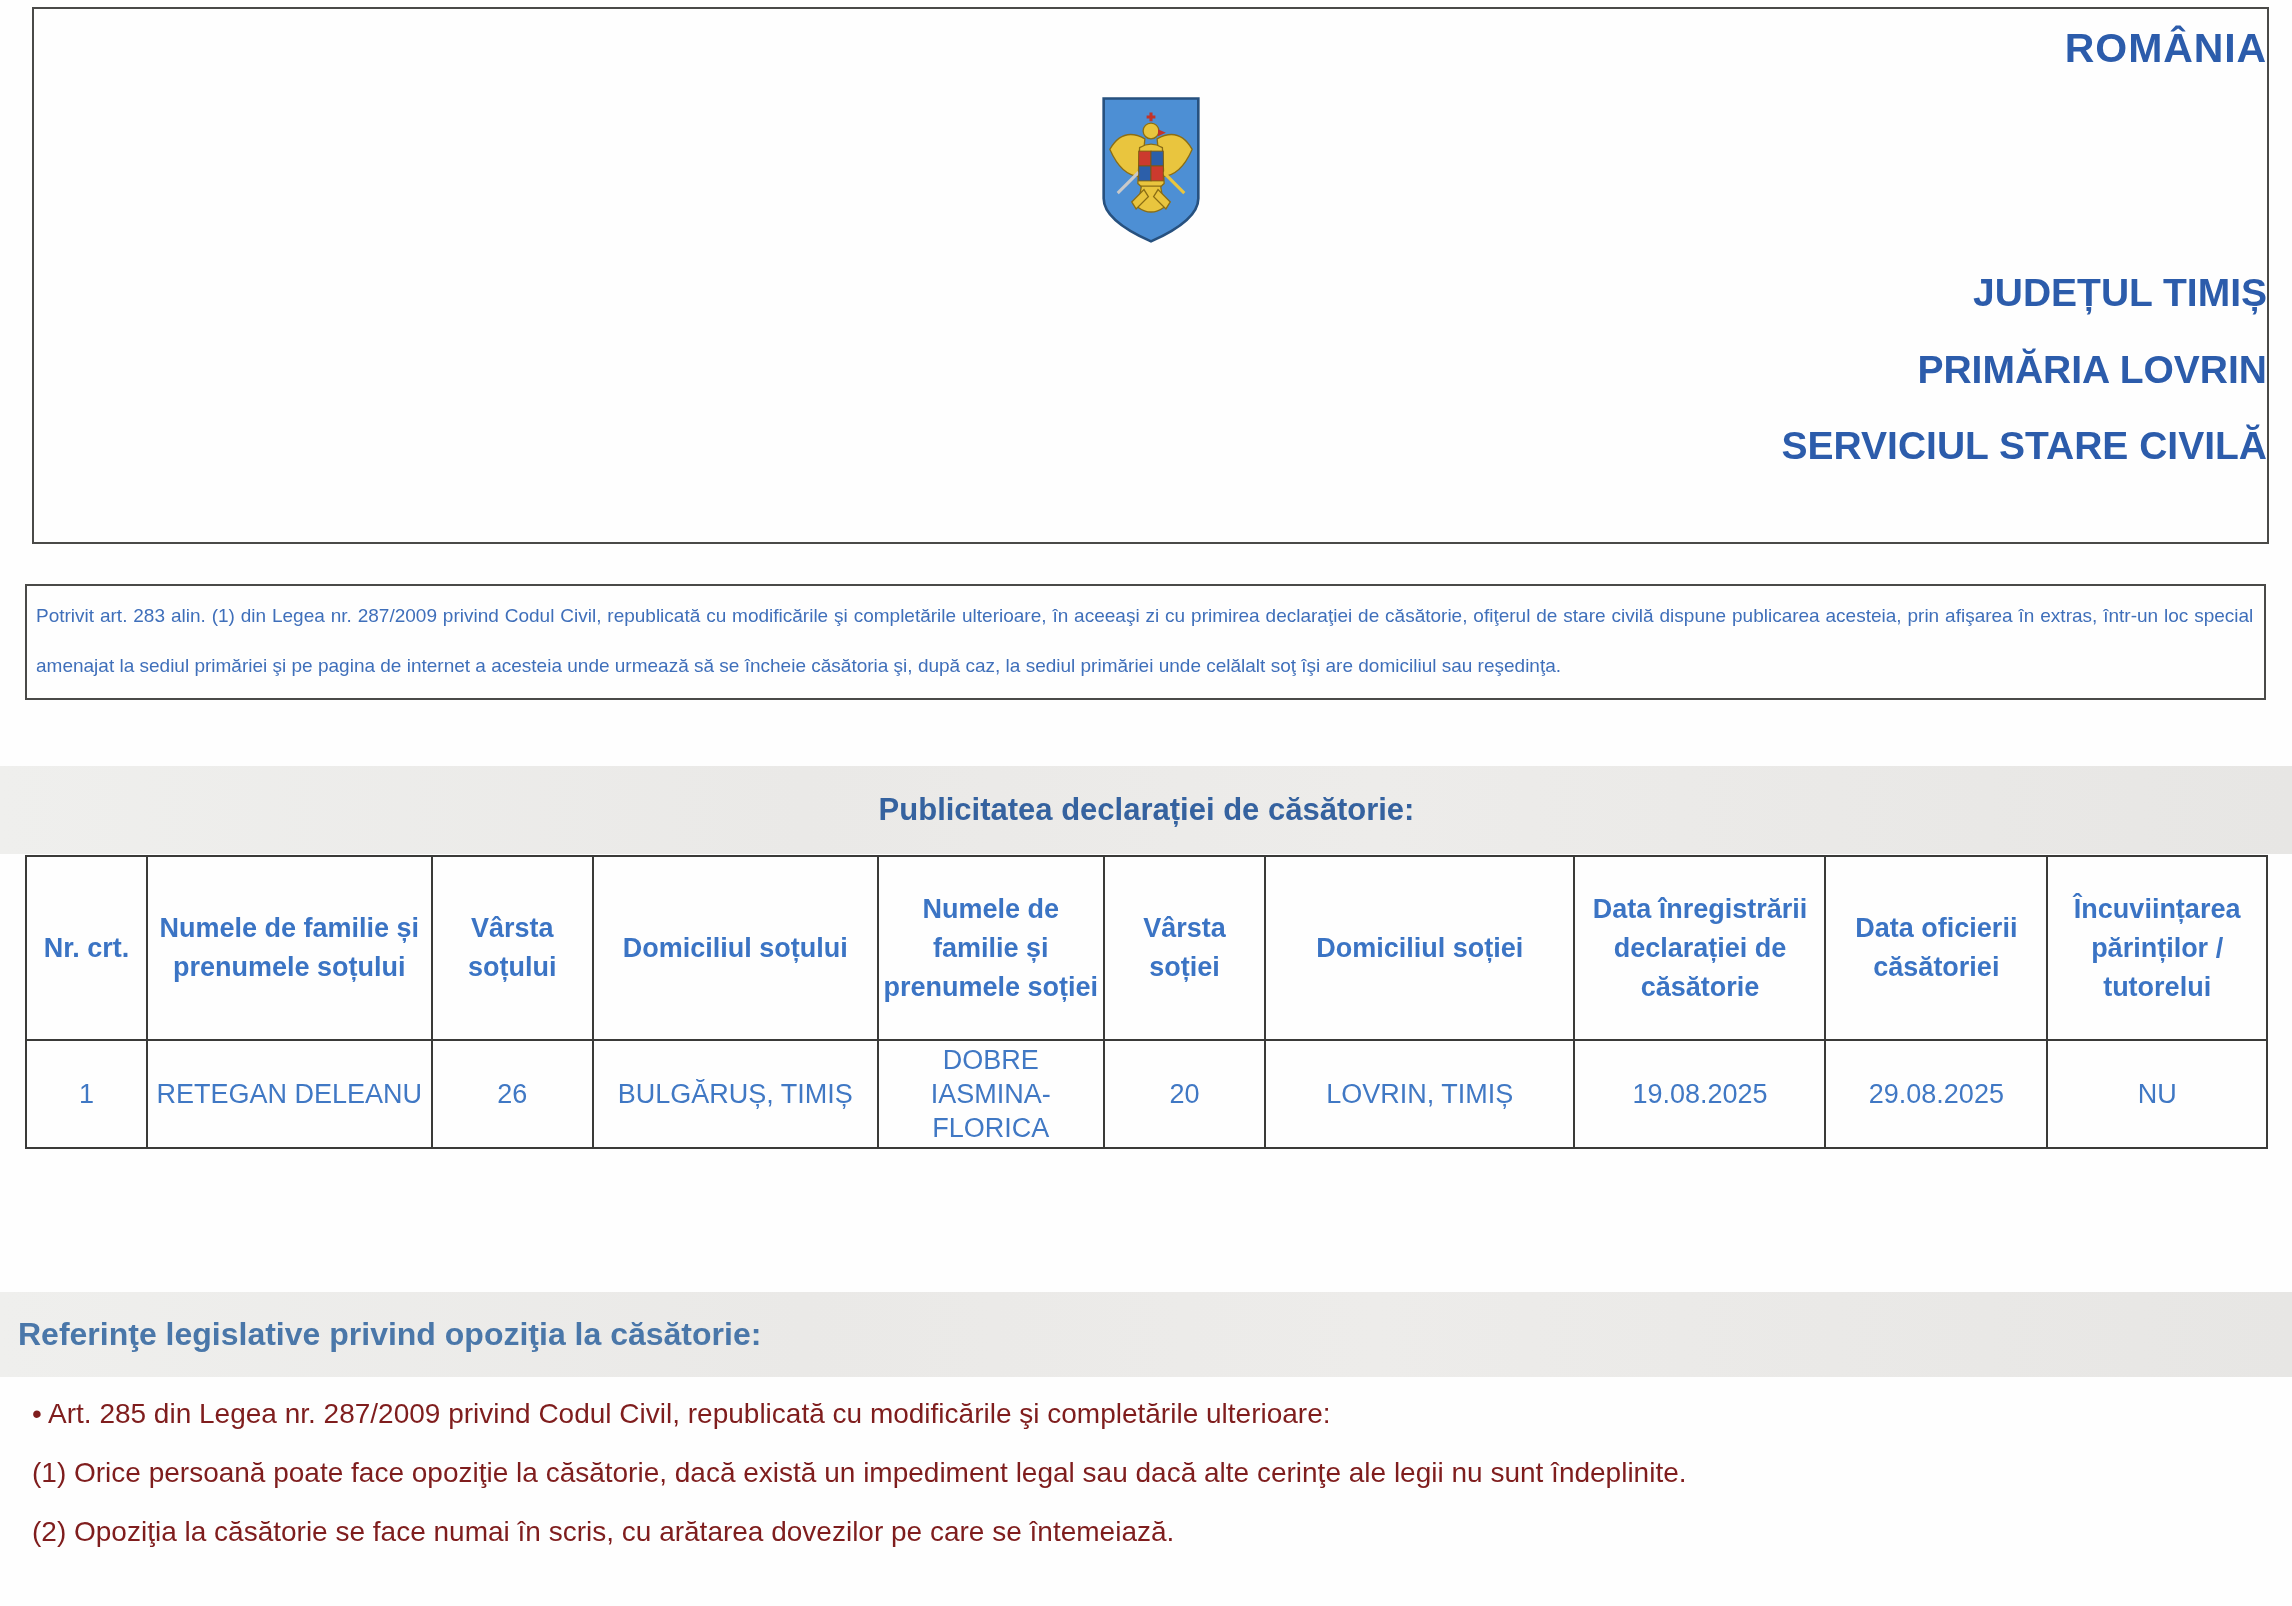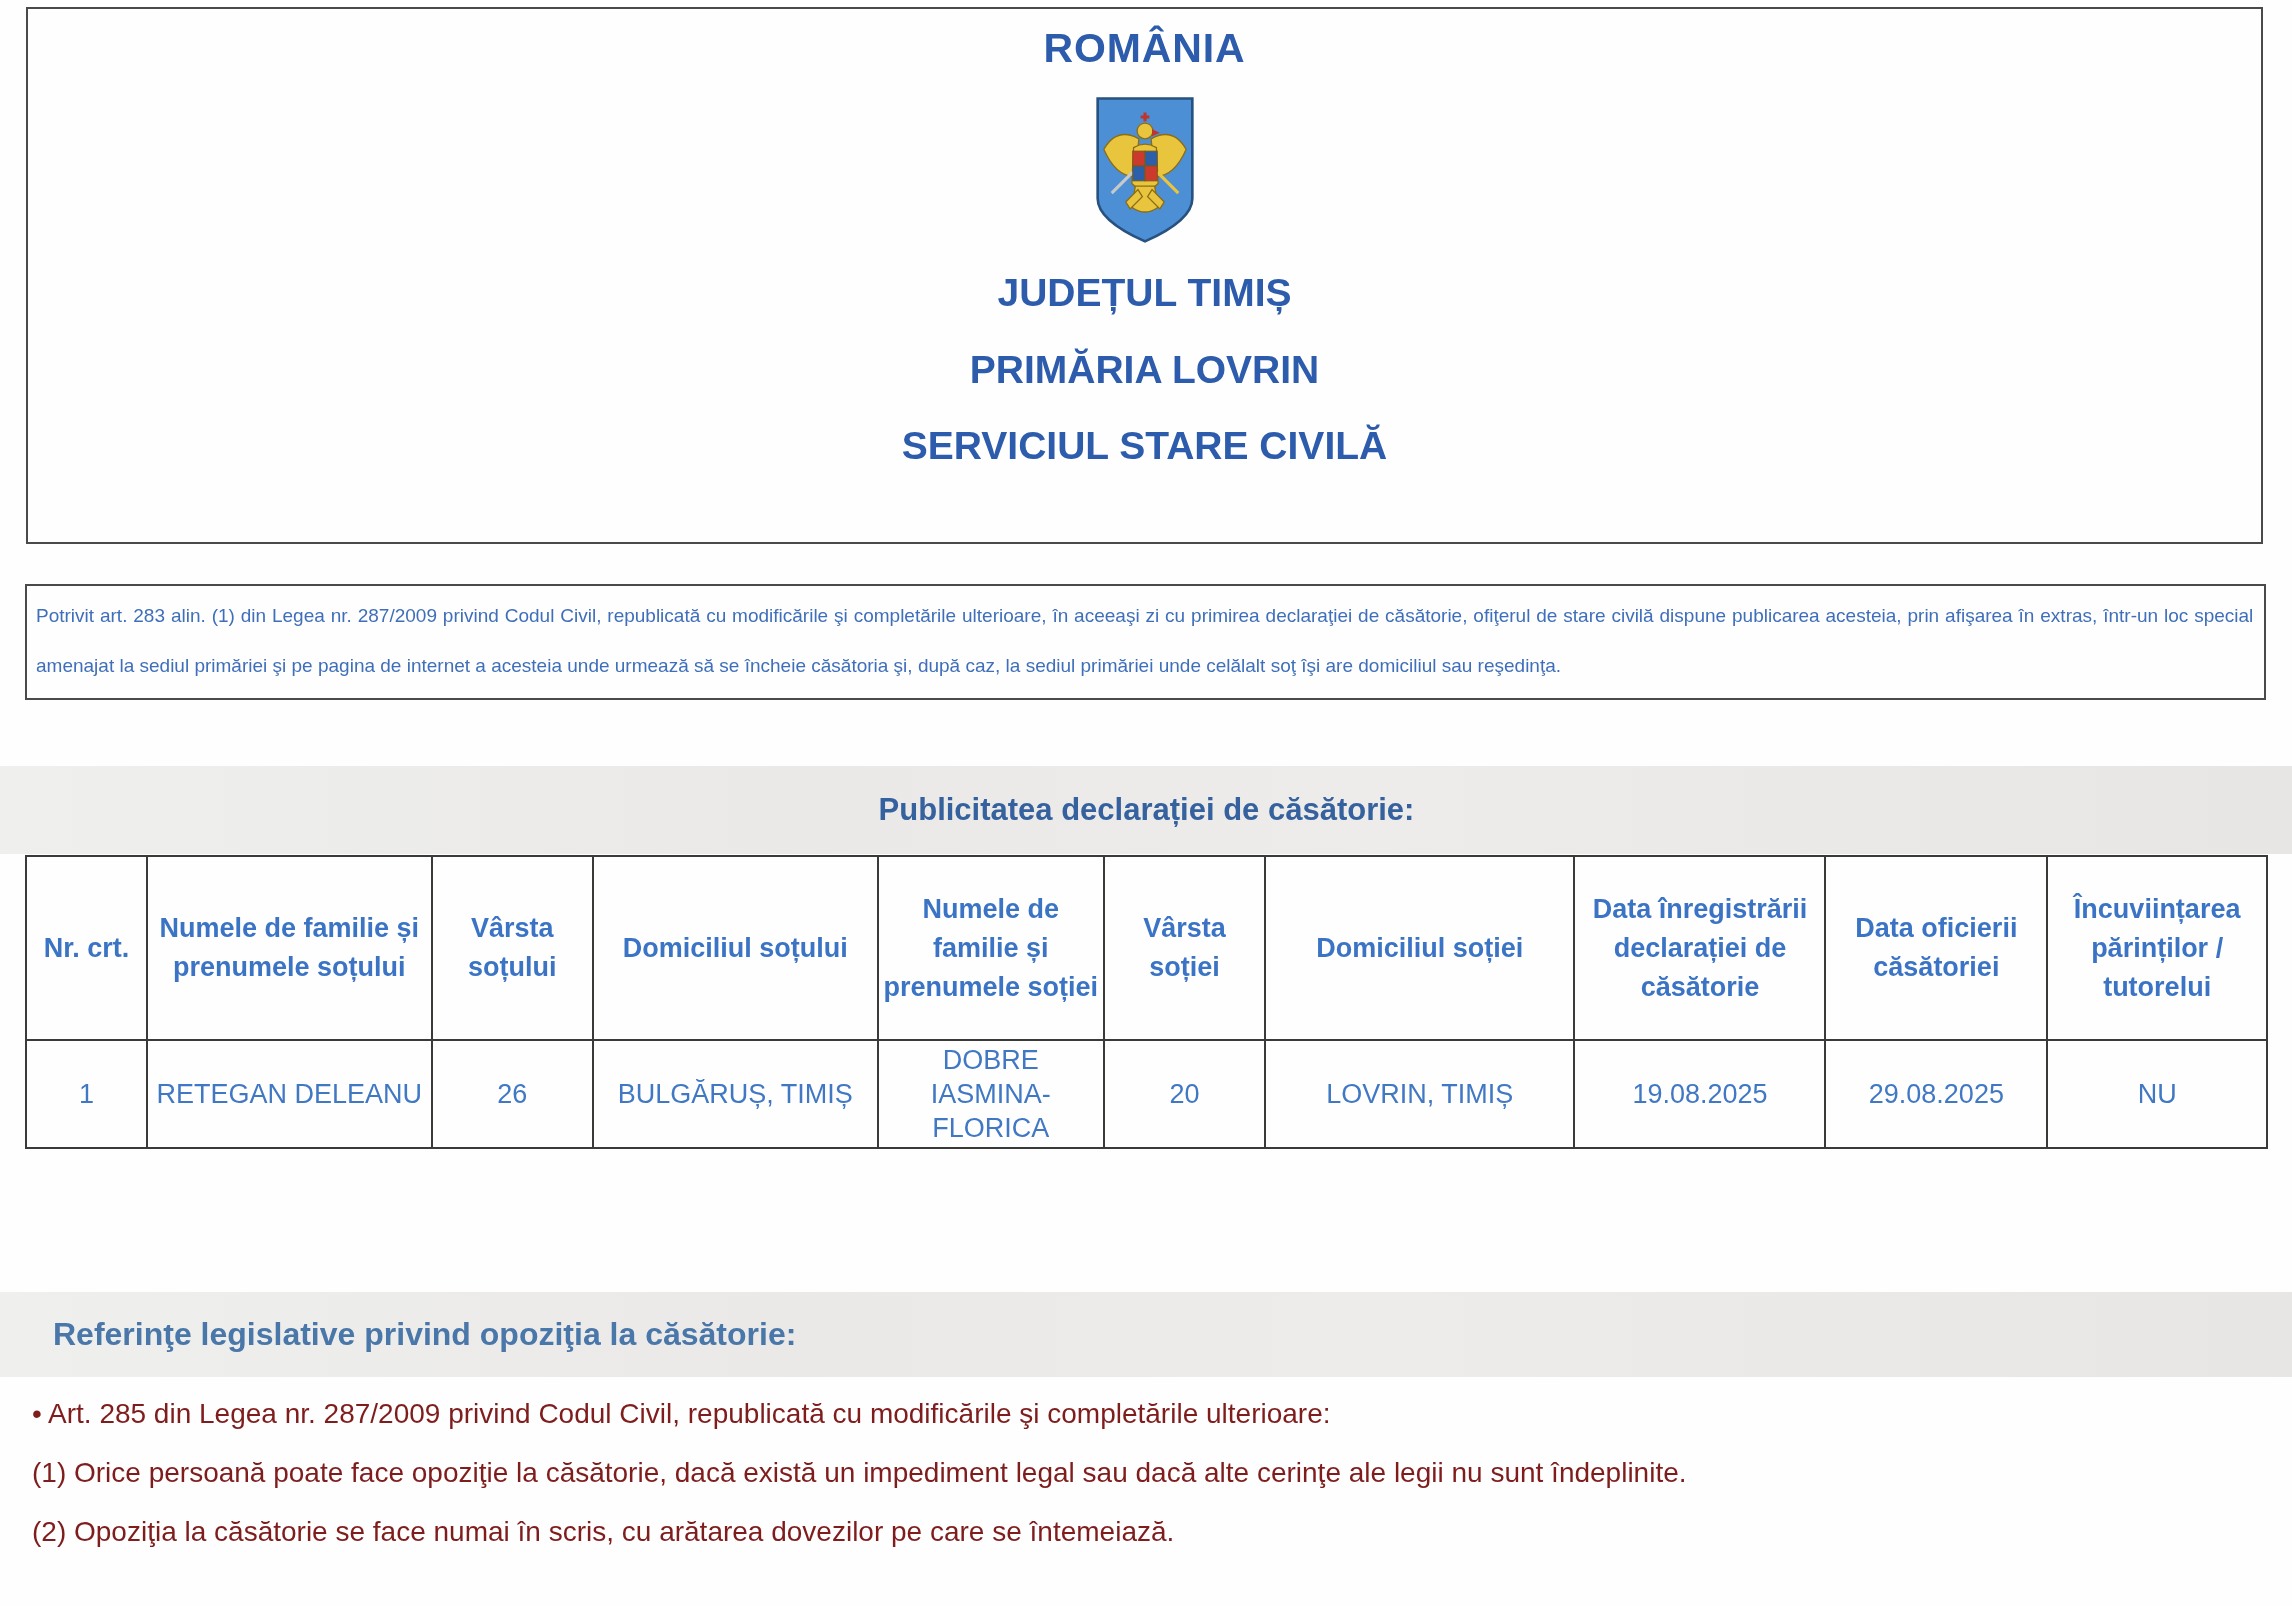--- a/index.html
+++ b/index.html
@@ -12,27 +12,27 @@
     width: 2293px;
     height: 1607px;
     background: #fefefe;
     font-family: "Liberation Sans", "DejaVu Sans", sans-serif;
     overflow: hidden;
   }
 
   
   .top-box {
     position: absolute;
-    left: 26px;
+    left: 32px;
     top: 7.2px;
     width: 2237px;
     height: 537px;
     border: 2.7px solid #4a4a48;
     box-sizing: border-box;
-    text-align: center;
+    text-align: right;
   }
   .country-title {
     margin-top: 16px;
     font-size: 41px;
     font-weight: bold;
     color: #2c5cab;
     letter-spacing: 0.9px;
   }
   .coat {
     display: block;
@@ -78,21 +78,21 @@
   }
   .band-publicity {
     top: 766px;
     height: 88px;
     justify-content: center;
   }
   .band-legal {
     top: 1292px;
     height: 85px;
     justify-content: flex-start;
-    padding-left: 53px;
+    padding-left: 18px;
     box-sizing: border-box;
   }
   .band-title {
     font-size: 31px;
     font-weight: bold;
     color: #35629f;
   }
   .band-title-left {
     font-size: 32px;
     font-weight: bold;

